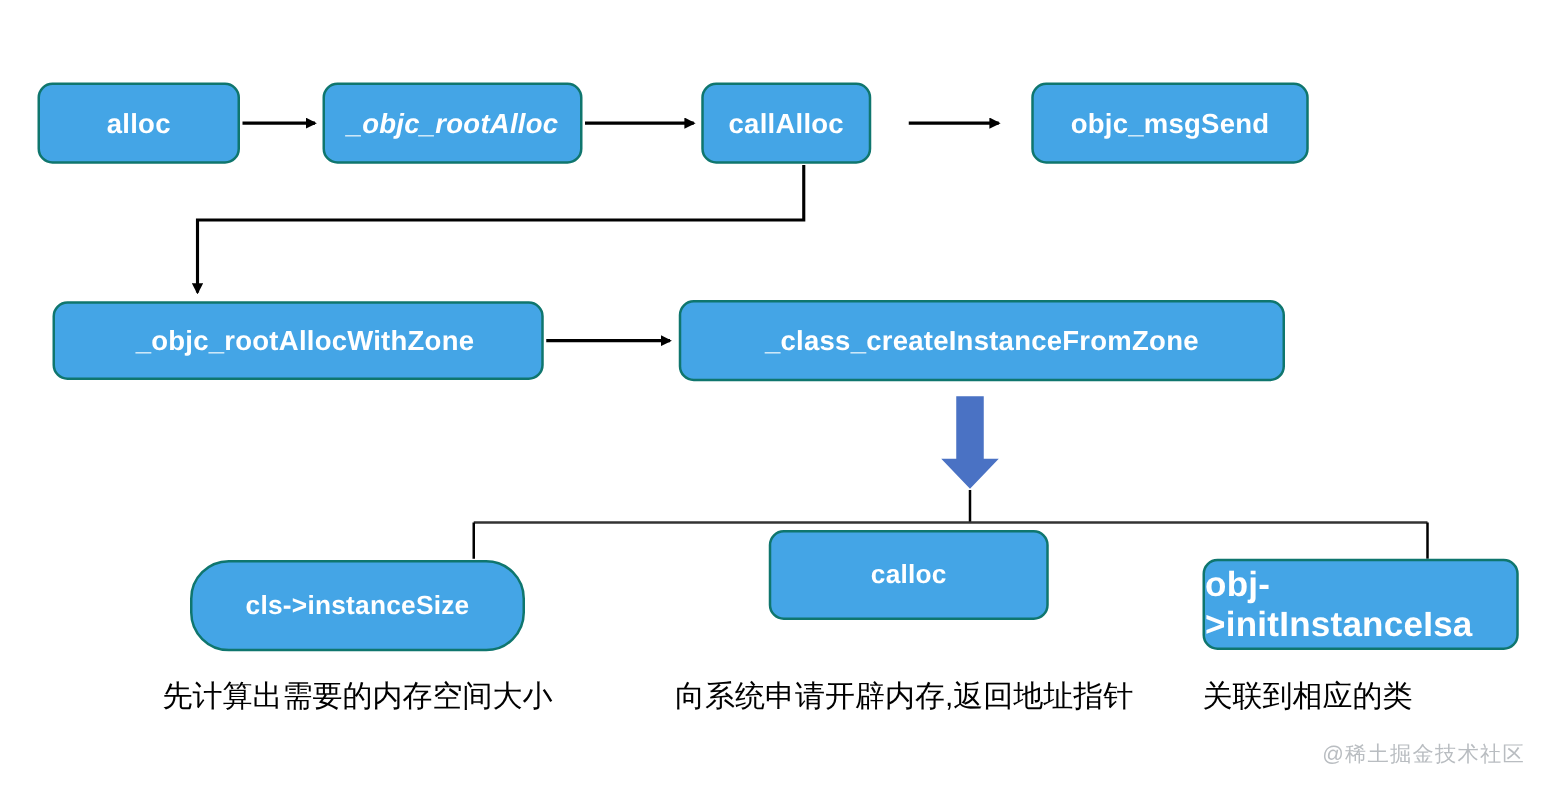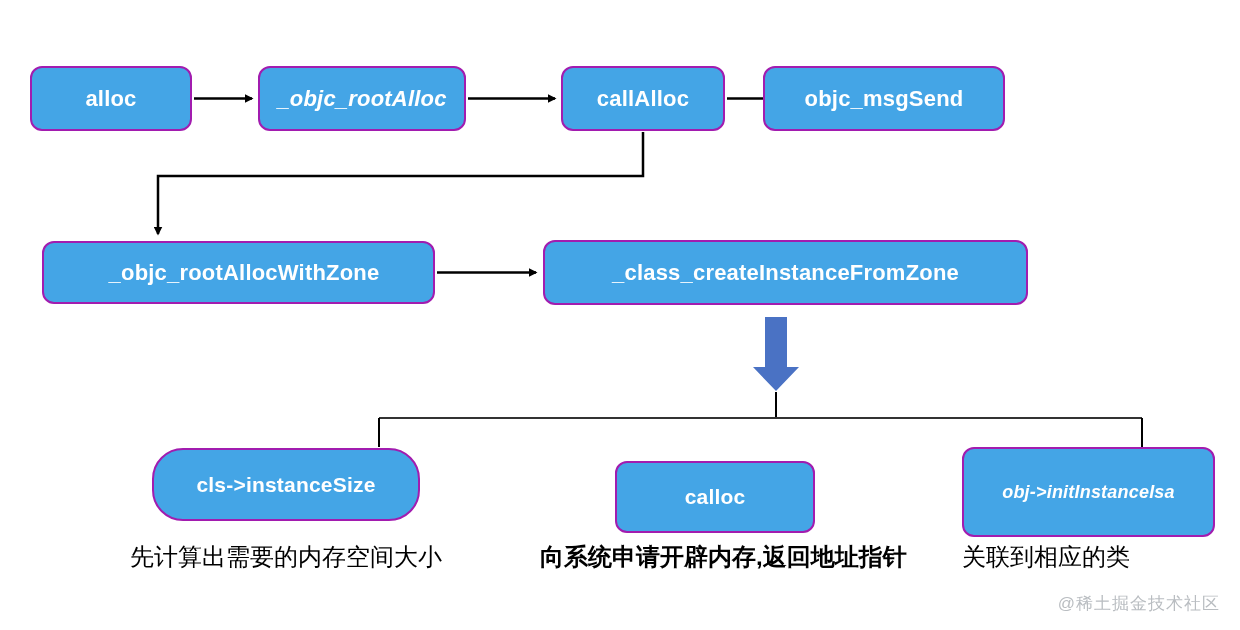--- a/index.html
+++ b/index.html
@@ -6,21 +6,21 @@
   #canvas{
     position:relative;
     width:1240px;height:630px;
     background:#ffffff;
     font-family:"Liberation Sans", sans-serif;
     overflow:hidden;
   }
   .node{
     position:absolute;
     background:#44a5e6;
-    border:2px solid #a21caf;
+    border:2px solid #0f766e;
     border-radius:12px;
     display:flex;align-items:center;justify-content:center;
     color:#ffffff;
     font-weight:bold;
     font-size:22px;
     box-sizing:border-box;
     letter-spacing:0.2px;
   }
   #connectors{
     position:absolute;left:0;top:0;width:1240px;height:630px;
@@ -36,29 +36,29 @@
   .watermark{
     position:absolute;
     right:20px;top:592px;
     color:#b9bdc1;
     font-size:17px;
     letter-spacing:1px;
   }
   
   #n-alloc              {left:30px;  top:66px;  width:162px; height:65px;}
   #n-rootalloc          {left:258px; top:66px;  width:208px; height:65px;font-style:italic;}
-  #n-callalloc          {left:561px; top:66px;  width:164px; height:65px;}
-  #n-msgsend            {left:763px; top:66px;  width:242px; height:65px;}
+  #n-callalloc          {left:561px; top:66px;  width:136px; height:65px;}
+  #n-msgsend            {left:825px; top:66px;  width:222px; height:65px;}
   #n-rootallocwithzone  {left:42px;  top:241px; width:393px; height:63px;padding-left:11px;}
   #n-createinstance     {left:543px; top:240px; width:485px; height:65px;align-items:center;}
   #n-instancesize       {left:152px; top:448px; width:268px; height:73px; font-size:21px;border-radius:31px;}
-  #n-calloc             {left:615px; top:461px; width:200px; height:72px; font-size:21px;text-align:right;}
-  #n-initinstanceisa    {left:962px; top:447px; width:253px; height:90px; font-size:18px;font-style:italic;}
+  #n-calloc             {left:615px; top:424px; width:224px; height:72px; font-size:21px;text-align:right;}
+  #n-initinstanceisa    {left:962px; top:447px; width:253px; height:73px; font-size:28px;}
   #cap-instancesize     {left:130px; top:541px; width:360px;}
-  #cap-calloc           {left:540px; top:541px; width:413px;font-weight:bold;}
+  #cap-calloc           {left:540px; top:541px; width:413px;}
   #cap-initinstanceisa  {left:962px; top:541px; width:300px;}
 </style>
 </head>
 <body>
 
 <div id="canvas">
 
   <svg id="connectors" viewBox="0 0 1240 630" xmlns="http://www.w3.org/2000/svg">
     <defs>
       <marker id="arrowhead" markerWidth="9" markerHeight="9" refX="7.5" refY="4.5" orient="auto" markerUnits="userSpaceOnUse">

